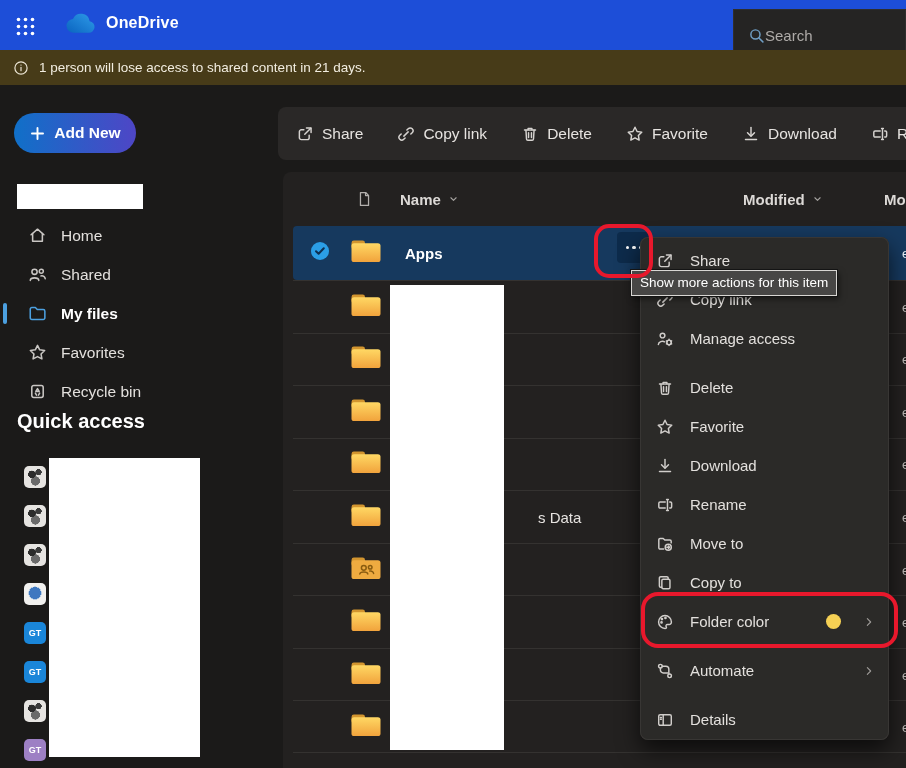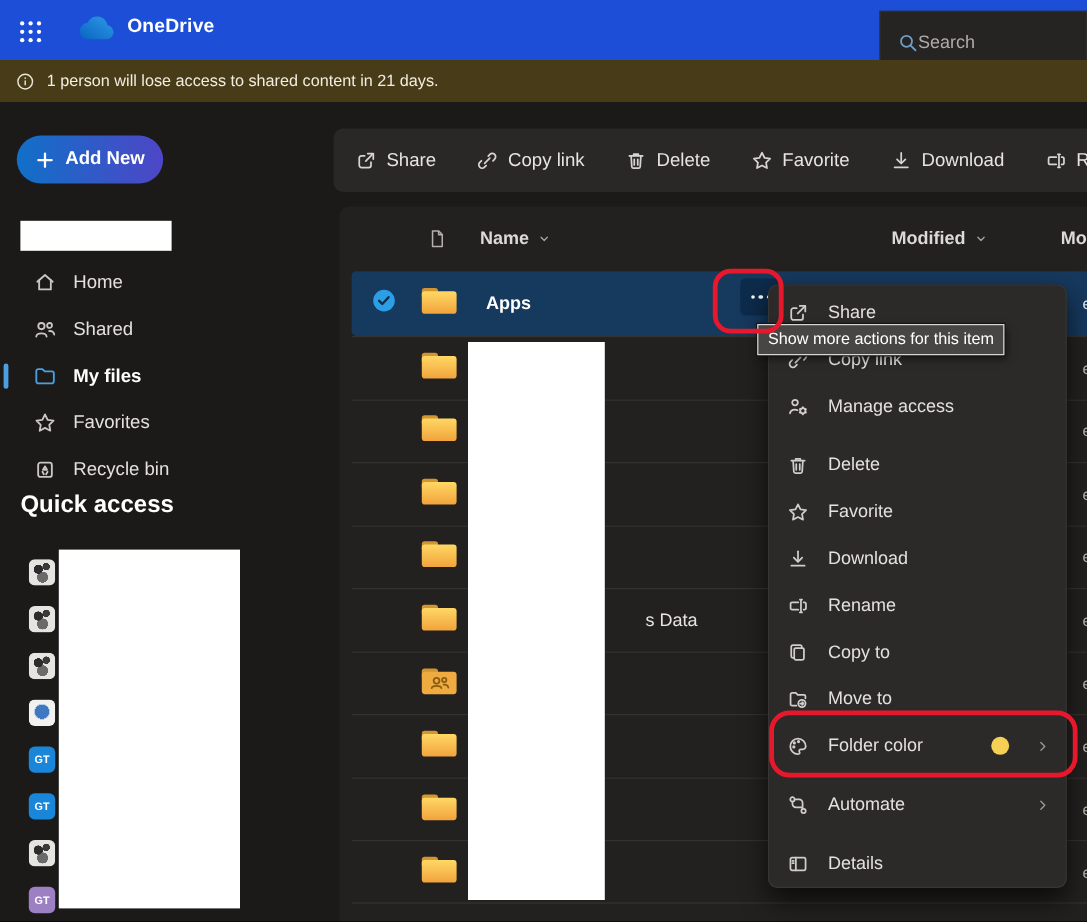--- a/index.html
+++ b/index.html
@@ -496,32 +496,32 @@
         <div class="menu-item">
           <svg class="ic" width="18" height="18" viewBox="0 0 16 16" fill="none" stroke="currentColor" stroke-width="1.3" stroke-linecap="round" stroke-linejoin="round">
             <path d="M9.4 3.2h1.6M10.2 3.2v9.6M9.4 12.8h1.6"></path>
             <path d="M8.2 5.3H3.6a1.1 1.1 0 0 0-1.1 1.1v3.2a1.1 1.1 0 0 0 1.1 1.1h4.6"></path>
             <path d="M12.2 5.3h.6a1.1 1.1 0 0 1 1.1 1.1v3.2a1.1 1.1 0 0 1-1.1 1.1h-.6"></path>
           </svg>
           <span class="grow">Rename</span>
         </div>
         <div class="menu-item">
           <svg class="ic" width="18" height="18" viewBox="0 0 16 16" fill="none" stroke="currentColor" stroke-width="1.3" stroke-linecap="round" stroke-linejoin="round">
-            <rect x="5.2" y="4.6" width="7.2" height="8.6" rx="1.2"></rect>
-            <path d="M10.8 4.6V3.6a1.2 1.2 0 0 0-1.2-1.2H4.2A1.2 1.2 0 0 0 3 3.6v7a1.2 1.2 0 0 0 1.2 1.2h1"></path>
-          </svg>
-          <span class="grow">Copy to</span>
-        </div>
-        <div class="menu-item">
-          <svg class="ic" width="18" height="18" viewBox="0 0 16 16" fill="none" stroke="currentColor" stroke-width="1.3" stroke-linecap="round" stroke-linejoin="round">
             <path d="M13.5 7V5.6a1.1 1.1 0 0 0-1.1-1.1H7.8L6.4 3.1H3.6a1.1 1.1 0 0 0-1.1 1.1v7.2a1.1 1.1 0 0 0 1.1 1.1h3.2"></path>
             <circle cx="10.9" cy="10.9" r="2.7"></circle>
             <path d="M9.6 10.9h2.5M11.1 9.9l1 1-1 1"></path>
           </svg>
           <span class="grow">Move to</span>
+        </div>
+        <div class="menu-item">
+          <svg class="ic" width="18" height="18" viewBox="0 0 16 16" fill="none" stroke="currentColor" stroke-width="1.3" stroke-linecap="round" stroke-linejoin="round">
+            <rect x="5.2" y="4.6" width="7.2" height="8.6" rx="1.2"></rect>
+            <path d="M10.8 4.6V3.6a1.2 1.2 0 0 0-1.2-1.2H4.2A1.2 1.2 0 0 0 3 3.6v7a1.2 1.2 0 0 0 1.2 1.2h1"></path>
+          </svg>
+          <span class="grow">Copy to</span>
         </div>
         <div class="menu-item">
           <svg class="ic" width="18" height="18" viewBox="0 0 16 16" fill="none" stroke="currentColor" stroke-width="1.3" stroke-linecap="round" stroke-linejoin="round">
             <path d="M8 2.3a5.7 5.7 0 1 0 0 11.4c1.3 0 1.55-.85 1.05-1.55-.55-.8.05-1.95 1.1-1.95h1.5A2.1 2.1 0 0 0 13.7 8 5.7 5.7 0 0 0 8 2.3z"></path>
             <circle cx="5.3" cy="5.4" r=".55"></circle>
             <circle cx="8.4" cy="4.4" r=".55"></circle>
             <circle cx="4.9" cy="8.4" r=".55"></circle>
           </svg>
           <span class="grow">Folder color</span>
           <span class="mi-dot" style="background:#f5d054"></span>

